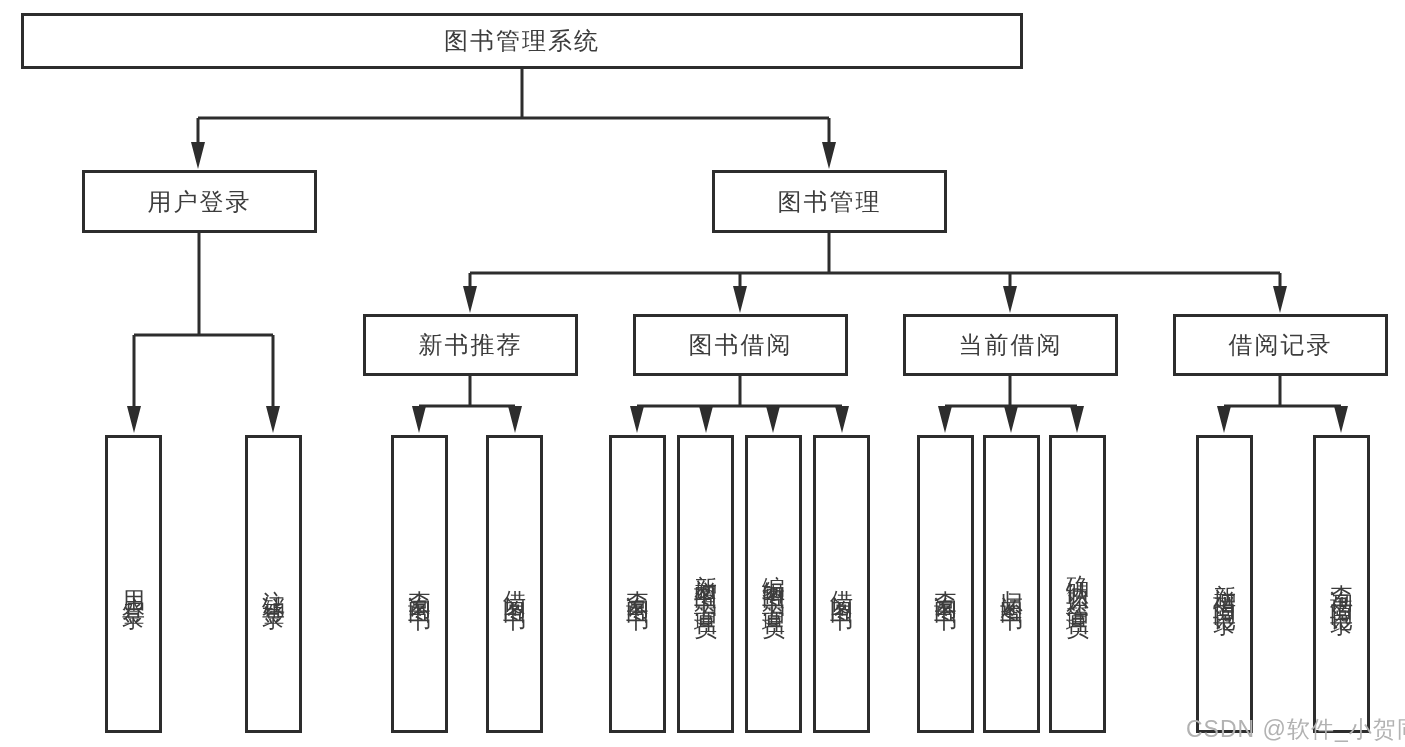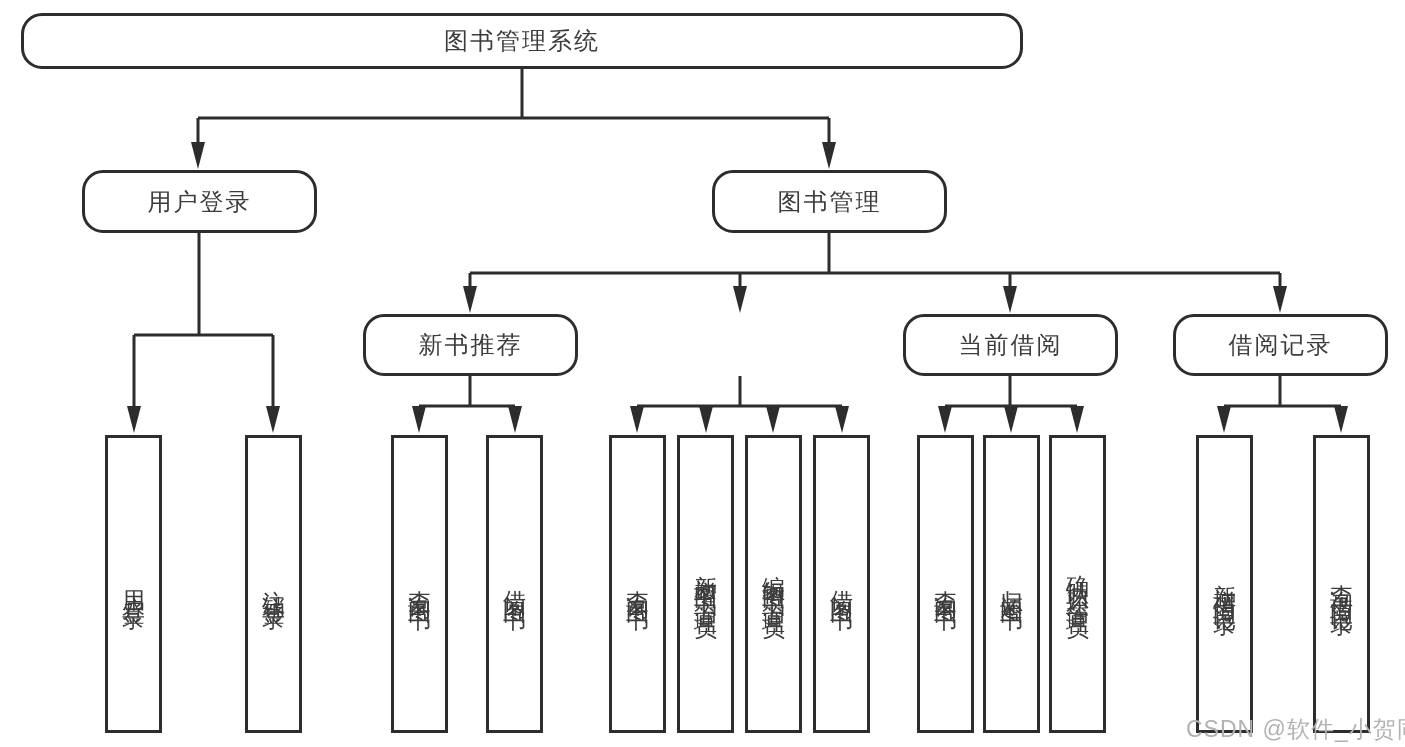--- a/index.html
+++ b/index.html
@@ -6,21 +6,21 @@
   .canvas{
     position:relative;width:1405px;height:747px;background:#ffffff;
     font-family:"Liberation Sans", sans-serif;overflow:hidden;
   }
   .connectors{position:absolute;left:0;top:0;z-index:1;}
   .box{
     position:absolute;box-sizing:border-box;background:#ffffff;
     border:3px solid #2d2d2d;display:flex;align-items:center;justify-content:center;
     color:#3c3c3c;z-index:2;
   }
-  .hbox{font-size:24px;letter-spacing:2px;white-space:nowrap;border-radius:21px;}
+  .hbox{font-size:24px;letter-spacing:2px;white-space:nowrap;}
   .vbox .vlabel{
     writing-mode:vertical-rl;text-orientation:mixed;
     font-size:23px;line-height:1;letter-spacing:6px;white-space:nowrap;
   }
   .watermark{
     position:absolute;left:1186px;top:714px;z-index:6;
     font-size:23px;color:#b2b2b2;letter-spacing:1px;white-space:nowrap;
   }
 </style>
 </head>
@@ -54,20 +54,23 @@
 
   <div class="box hbox" style="left:82px;top:170px;width:235px;height:63px;">
     <span>用户登录</span>
   </div>
   <div class="box hbox" style="left:363px;top:314px;width:215px;height:62px;">
     <span>新书推荐</span>
   </div>
 
   <div class="box hbox" style="left:712px;top:170px;width:235px;height:63px;">
     <span>图书管理</span>
+  </div>
+  <div class="box hbox" style="left:633px;top:314px;width:215px;height:62px;">
+    <span>图书借阅</span>
   </div>
   <div class="box hbox" style="left:903px;top:314px;width:215px;height:62px;">
     <span>当前借阅</span>
   </div>
   <div class="box hbox" style="left:1173px;top:314px;width:215px;height:62px;">
     <span>借阅记录</span>
   </div>
 
   <div class="box vbox" style="left:105px;top:435px;width:57px;height:298px;">
     <span class="vlabel">用户登录</span>

